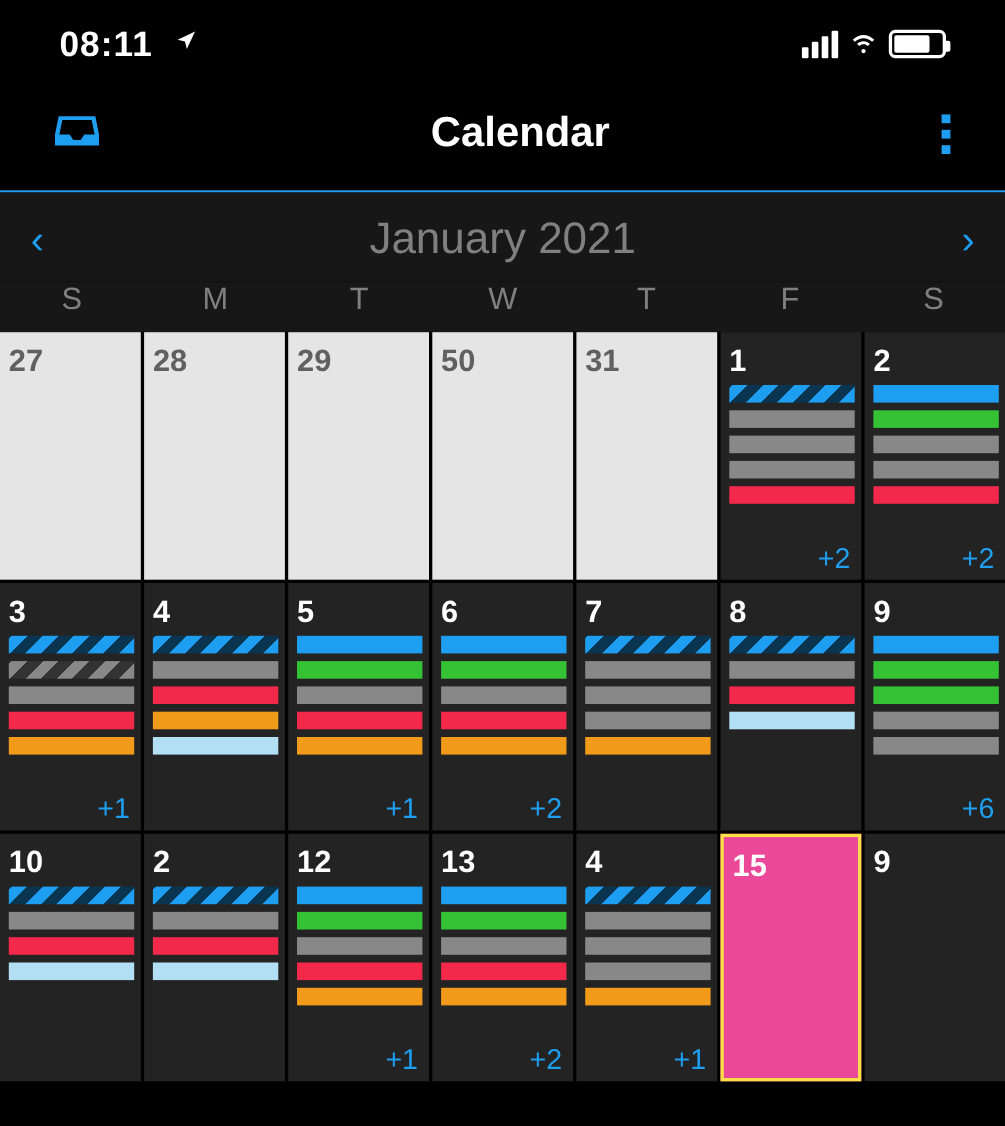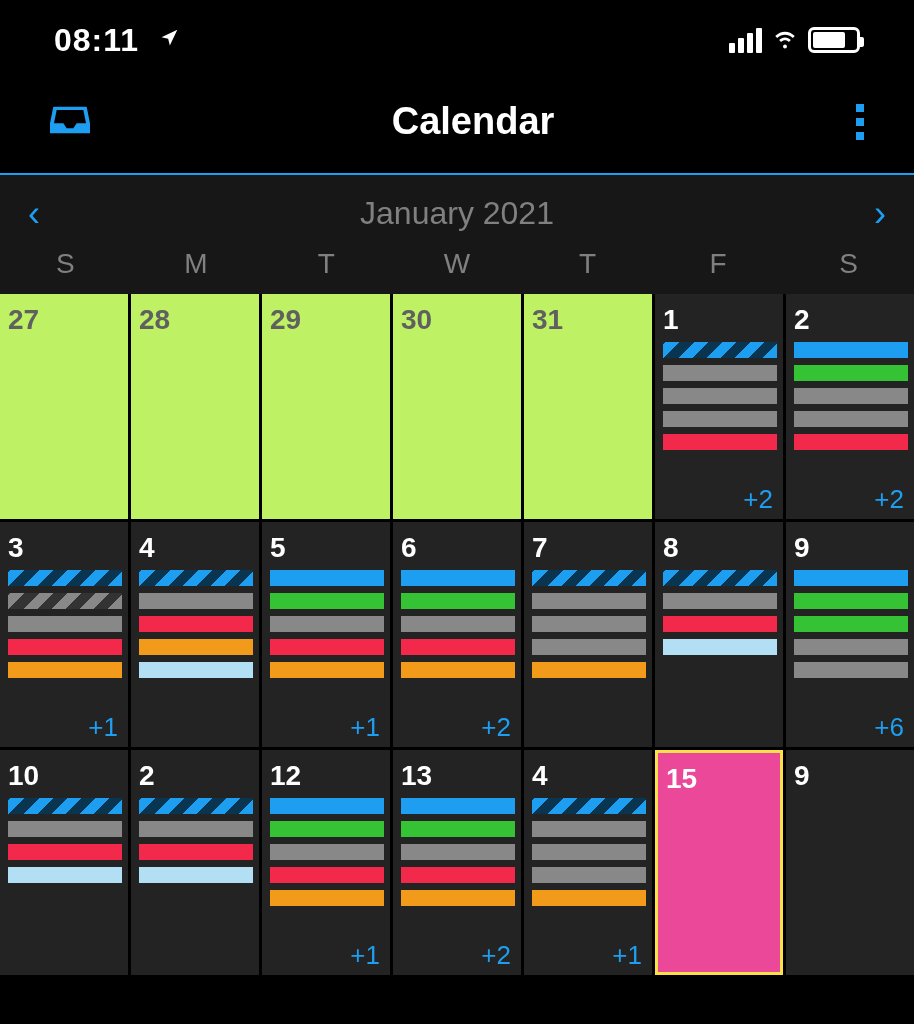--- a/index.html
+++ b/index.html
@@ -88,21 +88,21 @@
     .month-nav {
       display: flex;
       align-items: center;
       justify-content: space-between;
       padding: 20px 28px 16px 28px;
       background: #171717;
     }
     .chevron { font-size: 36px; color: #1e9ef0; font-weight: 300; cursor: pointer; line-height: 1; }
     .month-label {
       color: #808080;
-      font-size: 32px;
+      font-size: 40px;
       font-weight: 400;
     }
     .weekdays {
       display: grid;
       grid-template-columns: repeat(7, 1fr);
       background: #171717;
       padding-bottom: 14px;
     }
     .weekday {
       text-align: center;
@@ -118,21 +118,21 @@
     }
     .day-cell {
       background: #232323;
       height: 225px;
       padding: 10px 6px 4px 8px;
       display: flex;
       flex-direction: column;
       position: relative;
     }
     .day-cell.other-month {
-      background: #bef264;
+      background: #e5e5e5;
     }
     .day-cell.other-month .day-num {
       color: #606060;
     }
     .day-cell.today {
       border: 3px solid #fde047;
       background: #ec4899;
     }
     .day-num {
       color: #fff;
@@ -251,21 +251,21 @@
     </div>
     <div class="day-cell other-month">
       <div class="day-num">28</div>
       <div class="events"></div>
     </div>
     <div class="day-cell other-month">
       <div class="day-num">29</div>
       <div class="events"></div>
     </div>
     <div class="day-cell other-month">
-      <div class="day-num">30</div>
+      <div class="day-num">50</div>
       <div class="events"></div>
     </div>
     <div class="day-cell other-month">
       <div class="day-num">31</div>
       <div class="events"></div>
     </div>
     <div class="day-cell">
       <div class="day-num">1</div>
       <div class="events">
         <div class="event-bar striped"></div>

